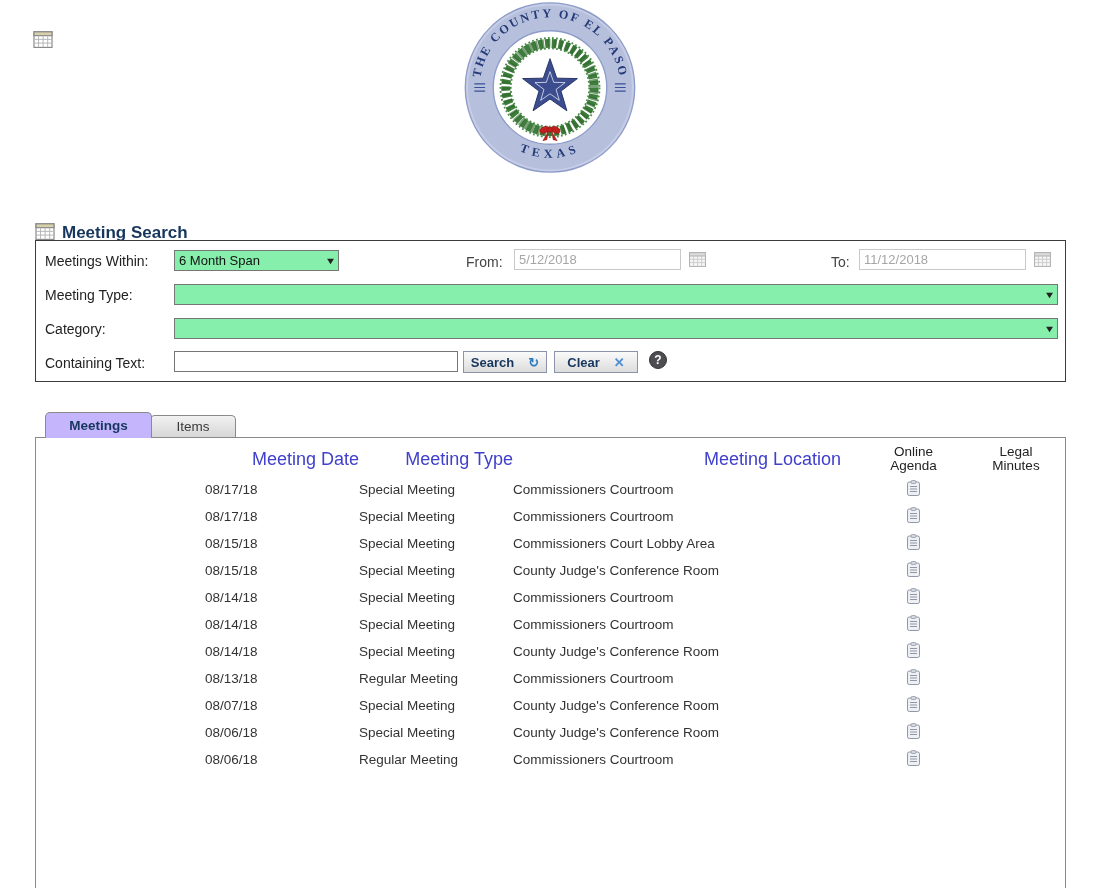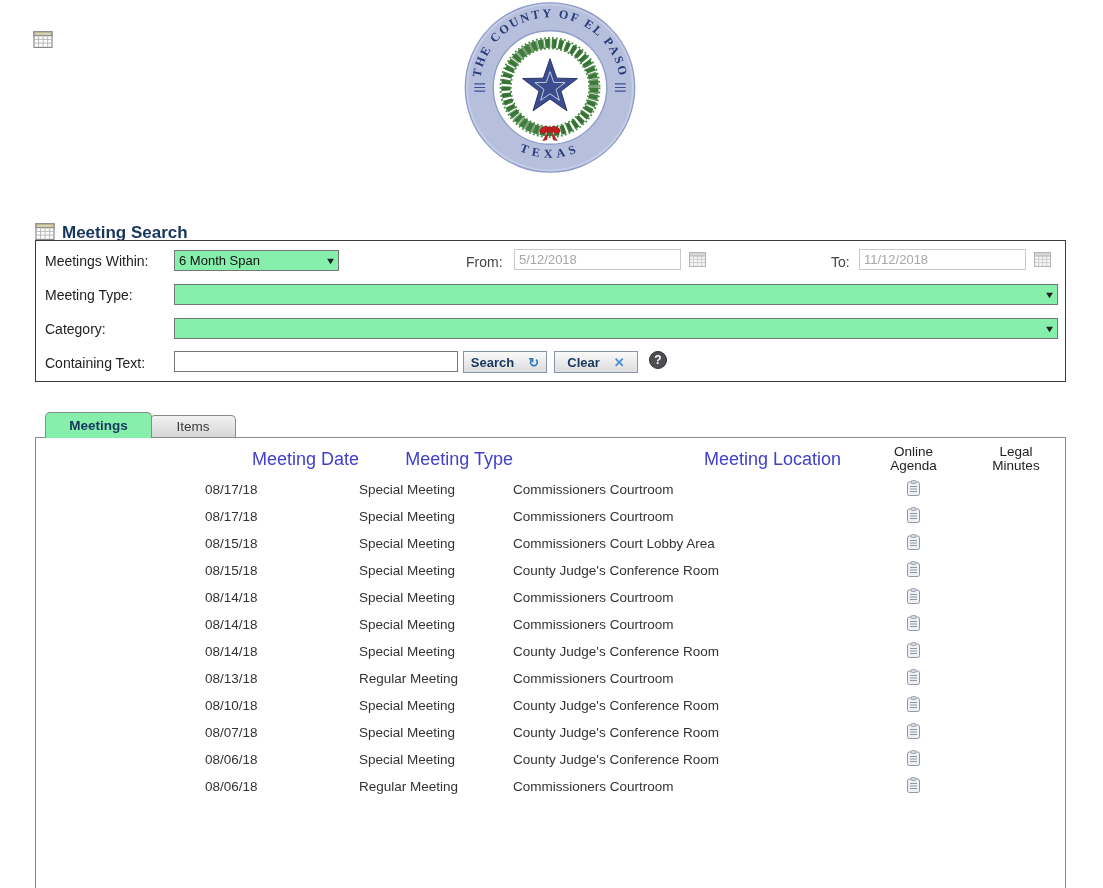--- a/index.html
+++ b/index.html
@@ -44,21 +44,21 @@
   .btn .bicon.xmark { color:#4d8fd6; }
 
   .help { position:absolute; width:18px; height:18px; border-radius:50%; background:#4d4d52;
           color:#fff; font-size:12px; font-weight:bold; display:flex; align-items:center;
           justify-content:center; cursor:pointer; border:1px solid #333; }
 
   
   .tab { position:absolute; display:flex; align-items:center; justify-content:center;
          font-size:13.5px; border:1px solid #8a8a8a; border-bottom:none;
          border-radius:5px 5px 0 0; cursor:pointer; }
-  .tab-active { left:45px; top:412px; width:107px; height:26px; background:#86efac; z-index:3;
+  .tab-active { left:45px; top:412px; width:107px; height:26px; background:#c4b5fd; z-index:3;
                 font-weight:bold; color:#17365d; }
   .tab-inactive { left:150px; top:415px; width:86px; height:22px;
                   background:linear-gradient(#f2f2f2,#d6d6d6); color:#3a3a3a; z-index:1; }
 
   
   .results-box { position:absolute; left:35px; top:437px; width:1031px; height:460px;
                  border:1px solid #8a8a8a; background:#fff; z-index:2; }
   table.mt { width:1029px; border-collapse:collapse; table-layout:fixed; margin-top:4px; }
   table.mt th { font-weight:normal; font-size:18px; text-align:right; vertical-align:middle;
                 height:34px; padding:0; }
@@ -382,38 +382,20 @@
             <line x1="3" y1="6.5" x2="10" y2="6.5" stroke="#8f97a8"></line>
             <line x1="3" y1="9" x2="10" y2="9" stroke="#8f97a8"></line>
             <line x1="3" y1="11.5" x2="10" y2="11.5" stroke="#8f97a8"></line>
           </svg>
         </a>
       </td>
       <td class="c-minutes"></td>
       <td></td>
     </tr>
 
-    <tr>
-      <td class="c-date">08/10/18</td>
-      <td class="c-type">Special Meeting</td>
-      <td class="c-loc">County Judge's Conference Room</td>
-      <td class="c-agenda">
-        <a class="doc-link">
-          <svg width="13" height="16" viewBox="0 0 13 16">
-            <rect x="0.5" y="2" width="12" height="13.5" rx="1.8" fill="#eef0f4" stroke="#8f97a8"></rect>
-            <rect x="4" y="0.5" width="5" height="3" rx="1.2" fill="#d4d7de" stroke="#8f97a8" stroke-width="0.8"></rect>
-            <line x1="3" y1="6.5" x2="10" y2="6.5" stroke="#8f97a8"></line>
-            <line x1="3" y1="9" x2="10" y2="9" stroke="#8f97a8"></line>
-            <line x1="3" y1="11.5" x2="10" y2="11.5" stroke="#8f97a8"></line>
-          </svg>
-        </a>
-      </td>
-      <td class="c-minutes"></td>
-      <td></td>
-    </tr>
 
 
 
     <tr>
       <td class="c-date">08/07/18</td>
       <td class="c-type">Special Meeting</td>
       <td class="c-loc">County Judge's Conference Room</td>
       <td class="c-agenda">
         <a class="doc-link">
           <svg width="13" height="16" viewBox="0 0 13 16">

